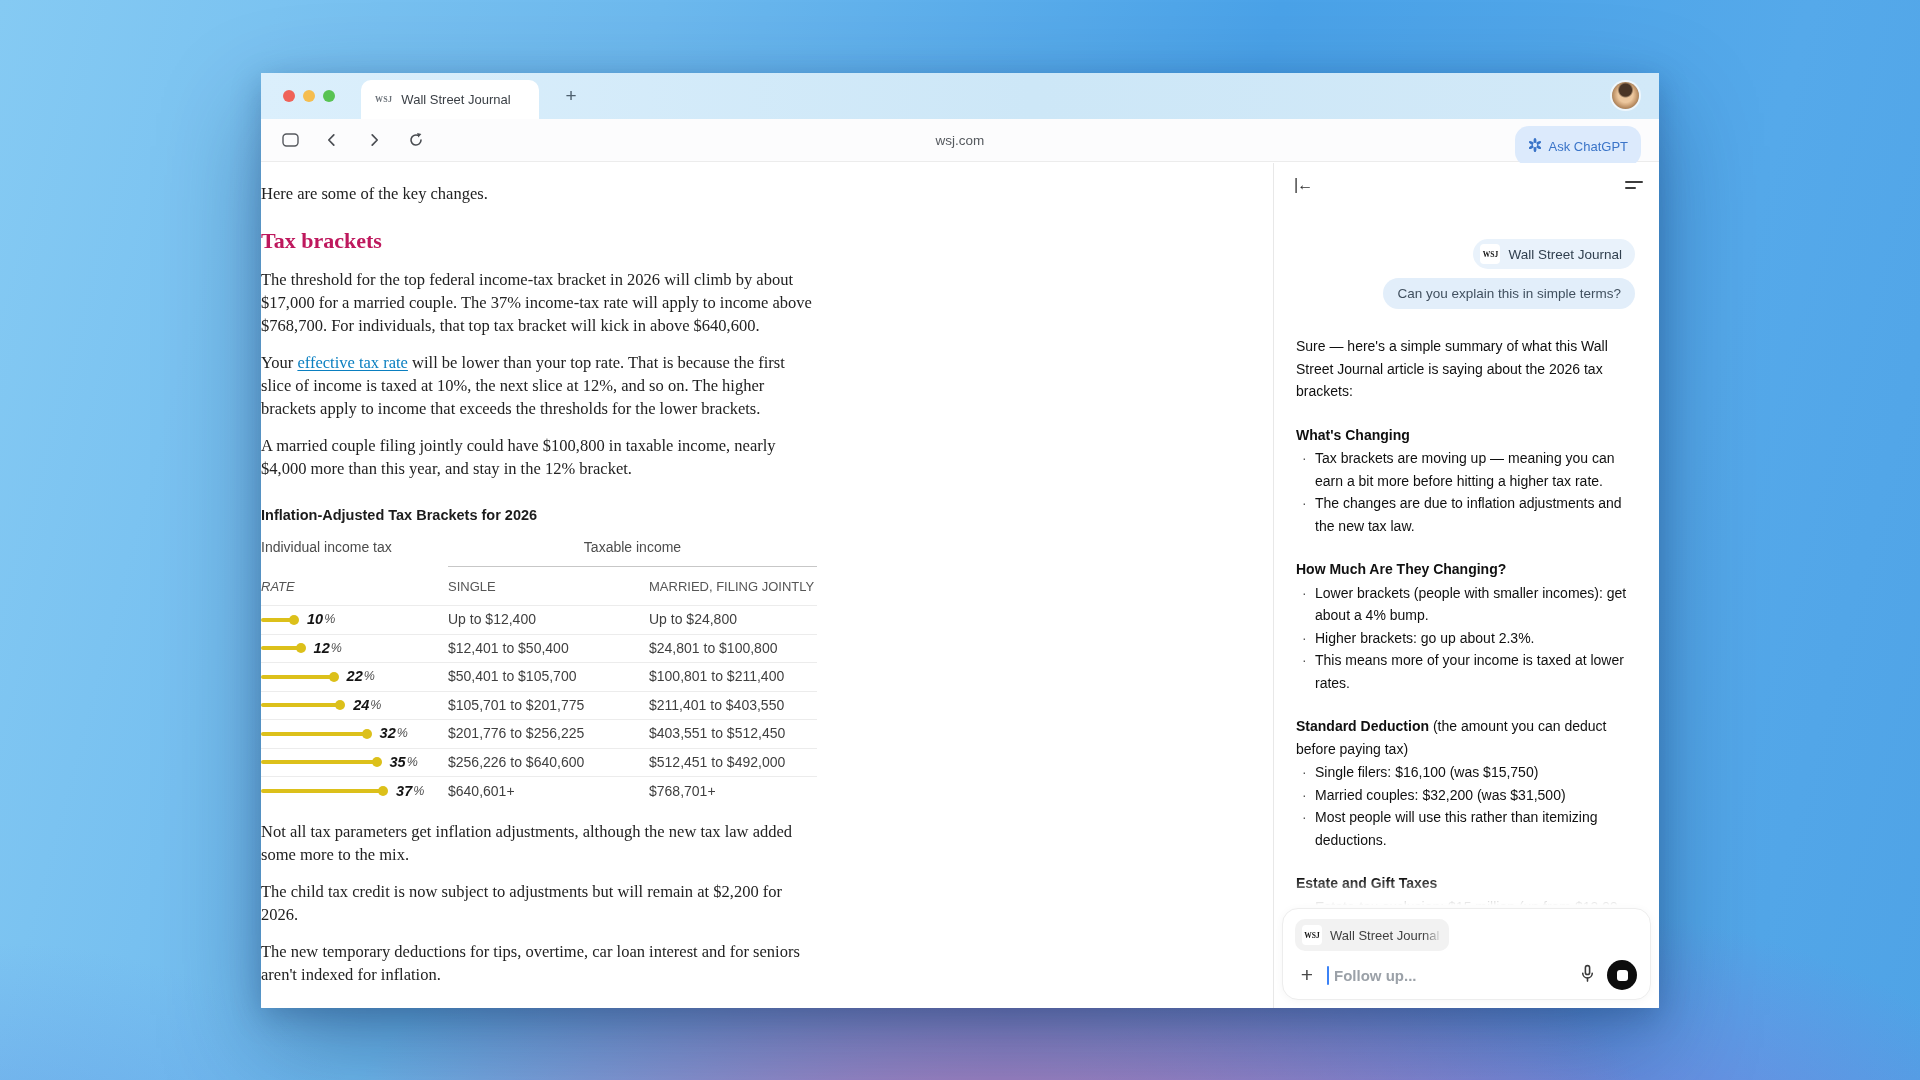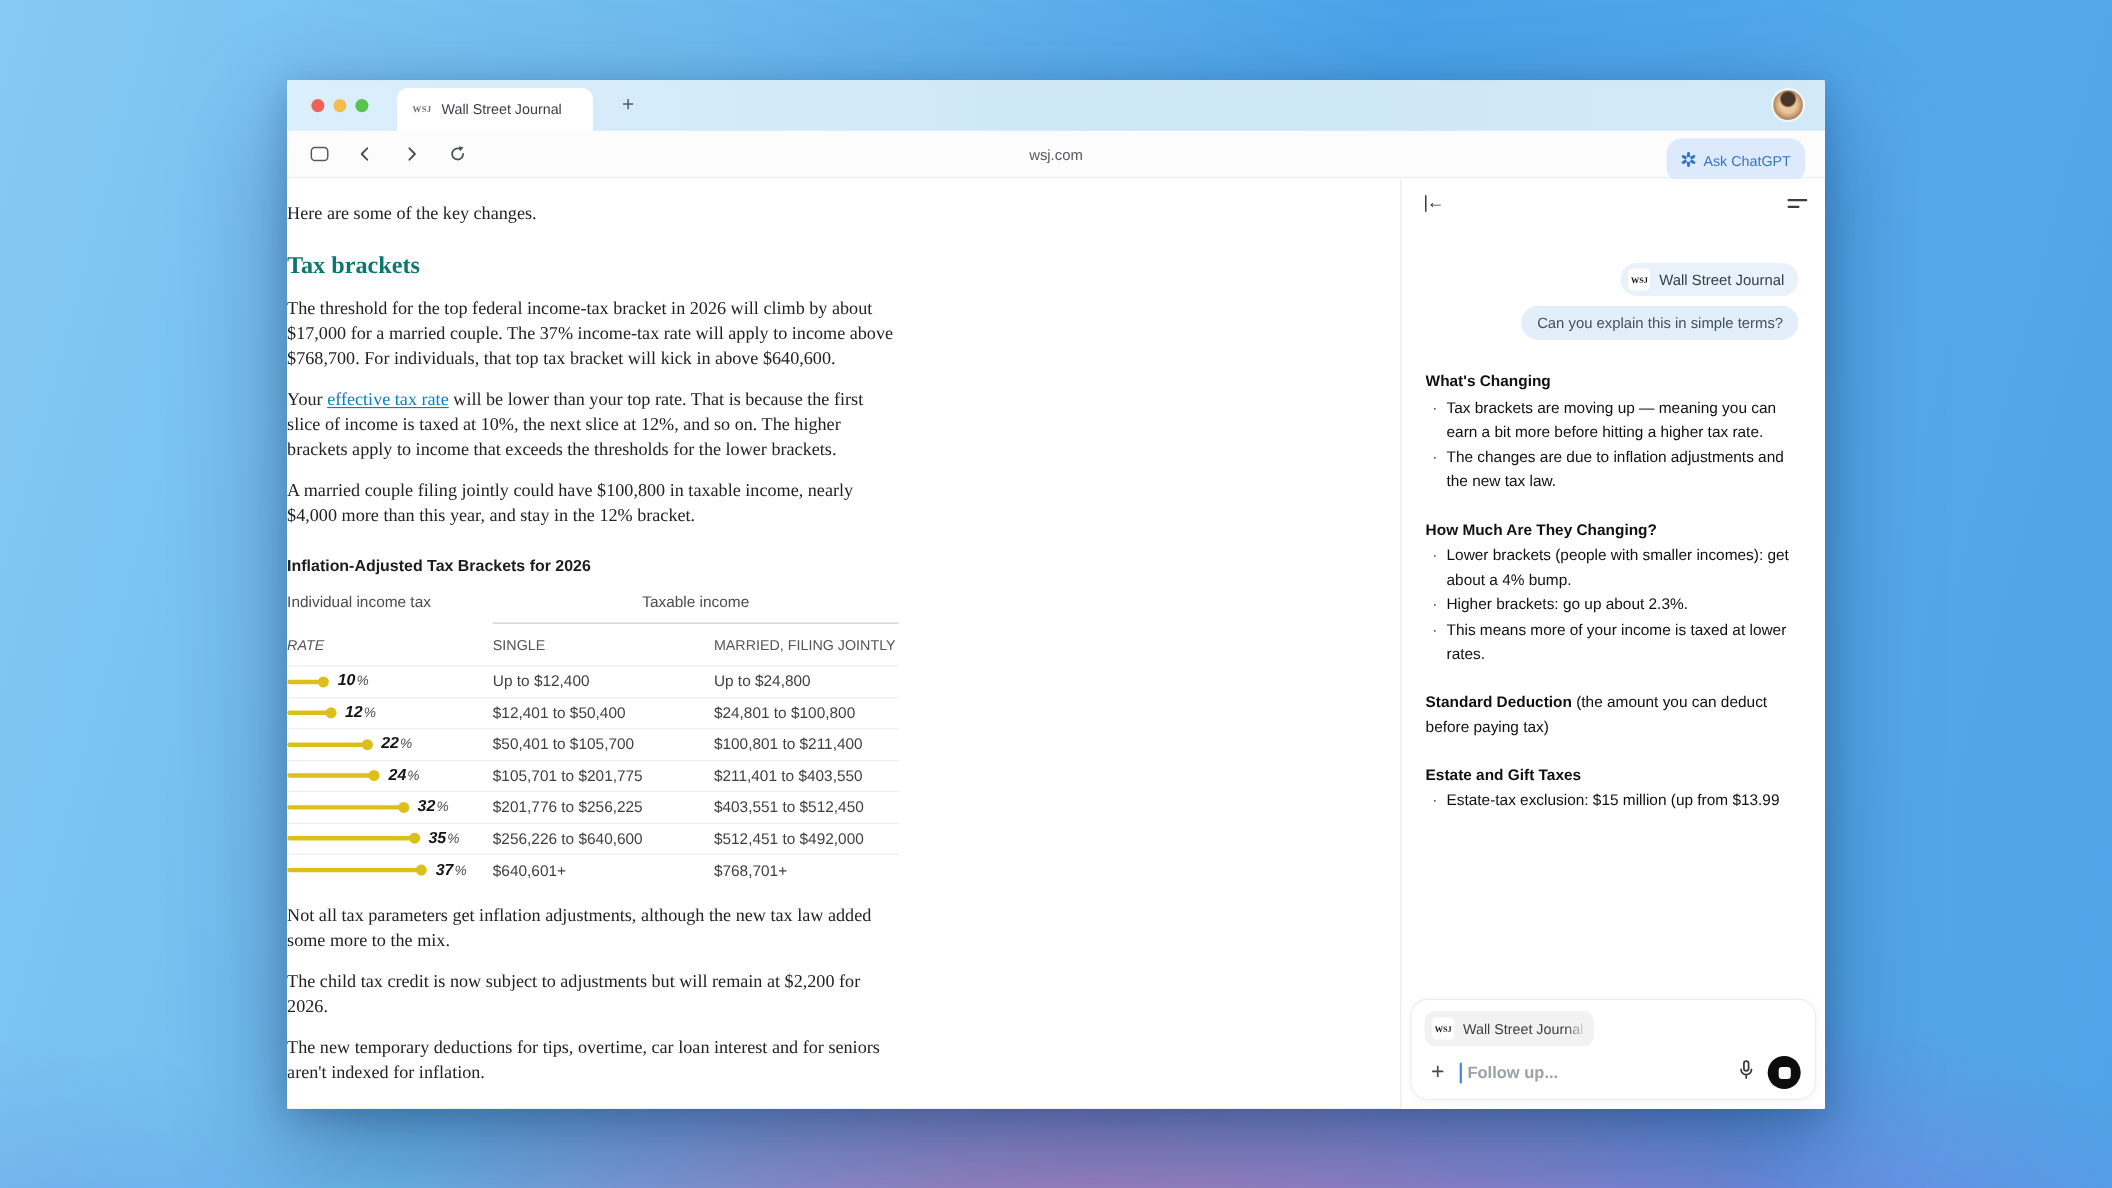--- a/index.html
+++ b/index.html
@@ -48,21 +48,21 @@
   }
   
   .content{ position:absolute; top:90px; left:0; right:0; bottom:0; display:flex; background:#fff; }
   .main{ width:1012px; overflow:hidden; }
   .article{
     width:556px; padding-top:16px;
     font-family:"Liberation Serif","DejaVu Serif",serif; font-size:16.5px; line-height:23px; color:#222;
   }
   .article p{ margin-top:14px; }
   .article p:first-child{ margin-top:3px; }
-  .article h2{ font-size:22px; line-height:26px; color:#0f766e; margin-top:23px; font-weight:bold; }
+  .article h2{ font-size:22px; line-height:26px; color:#be185d; margin-top:23px; font-weight:bold; }
   .article a{ color:#0a7fc0; text-decoration:underline; text-underline-offset:2px; }
   
   .btable{ margin-top:24px; font-family:"Liberation Sans","DejaVu Sans",sans-serif; }
   .bt-title{ font-size:14.5px; font-weight:bold; color:#1c1c1c; }
   .bt-sub{ display:flex; margin-top:9px; font-size:14px; color:#4c4c4c; }
   .bt-sub .left{ width:187px; }
   .bt-sub .span-h{ flex:1; text-align:center; border-bottom:1px solid #c7c7c7; padding-bottom:7px; }
   .bt-head{ display:flex; font-size:13px; color:#565656; padding:8px 0 7px; border-bottom:1px solid #ececec; }
   .c-rate{ width:187px; display:flex; align-items:center;font-style:italic; }
   .c-single{ width:201px; }
@@ -292,33 +292,39 @@
         <div class="chip-row">
           <span class="chip">
             <span class="wsj-box">WSJ</span>
             <span>Wall Street Journal</span>
           </span>
         </div>
         <div class="bubble-row">
           <span class="bubble">Can you explain this in simple terms?</span>
         </div>
         <div class="ai">
+          <div>Sure — here's a simple summary of what this Wall Street Journal article is saying about the 2026 tax brackets:</div>
           <div id="chat-sections">
               <div class="sec-h"><b>What's Changing</b></div>
               <ul>
                 <li>Tax brackets are moving up — meaning you can earn a bit more before hitting a higher tax rate.</li>
                 <li>The changes are due to inflation adjustments and the new tax law.</li>
               </ul>
               <div class="sec-h"><b>How Much Are They Changing?</b></div>
               <ul>
                 <li>Lower brackets (people with smaller incomes): get about a 4% bump.</li>
                 <li>Higher brackets: go up about 2.3%.</li>
                 <li>This means more of your income is taxed at lower rates.</li>
               </ul>
               <div class="sec-h"><b>Standard Deduction</b><span> (the amount you can deduct before paying tax)</span></div>
+              <ul>
+                <li>Single filers: $16,100 (was $15,750)</li>
+                <li>Married couples: $32,200 (was $31,500)</li>
+                <li>Most people will use this rather than itemizing deductions.</li>
+              </ul>
               <div class="sec-h"><b>Estate and Gift Taxes</b></div>
               <ul>
                 <li>Estate-tax exclusion: $15 million (up from $13.99</li>
               </ul>
             </div>
         </div>
       </div>
       <div class="fade"></div>
 
       <div class="composer">

